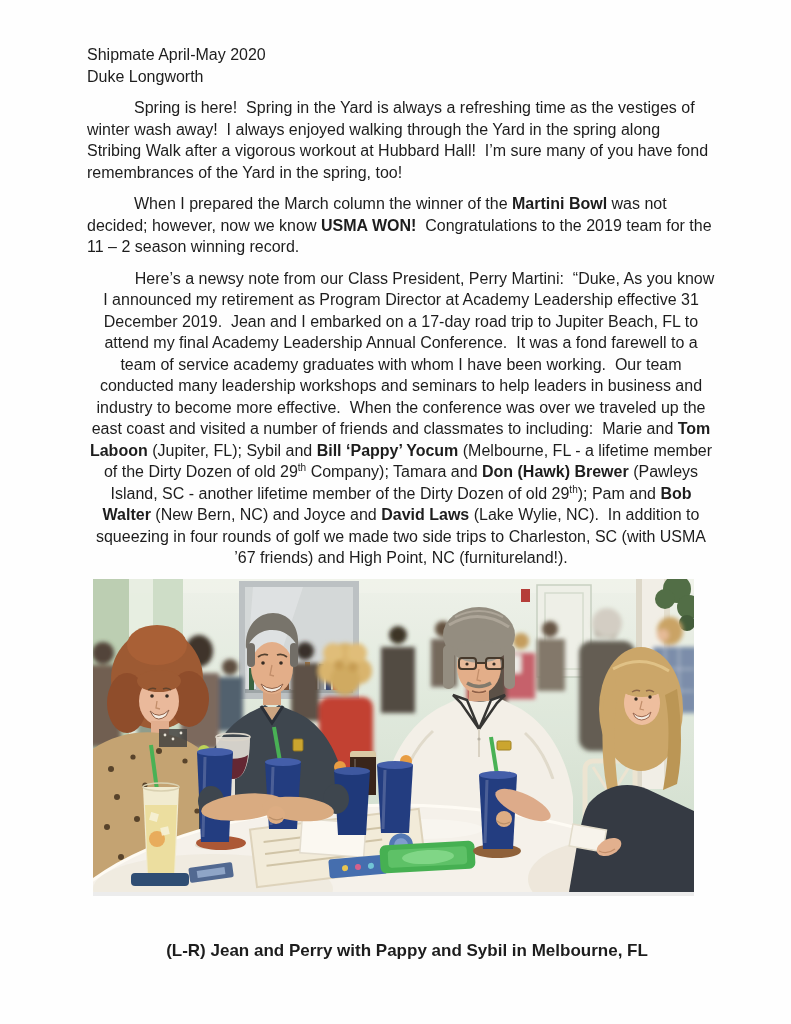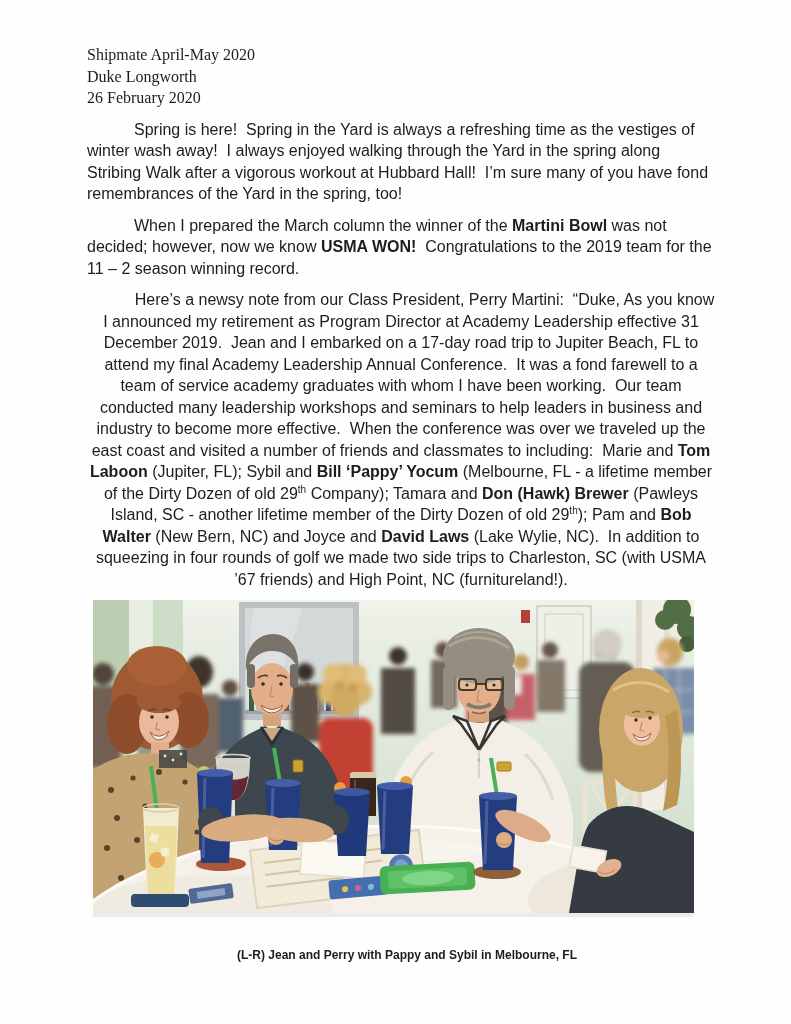--- a/index.html
+++ b/index.html
@@ -1,44 +1,43 @@
 <!DOCTYPE html>
 <html style="--wall_green: #d6e4d4; --table_white: #f6f3ed; --navy_polo: #333d48; --white_polo: #f4f1ea; --tumbler_blue: #17337d; --straw_green: #3faf4f; --packet_green: #3cae4c; --wine_red: #5c1c2b; --lemonade: #ecdf9e; --hair_auburn: #98522b; --hair_blonde: #c9a364; --hair_gray: #8f897d; --leopard_tan: #c2a06e; --skin: #e3ac86;"><head>
 <meta charset="utf-8">
 <style>
   html,body{margin:0;padding:0;background:#ffffff;}
   body{width:791px;height:1024px;position:relative;overflow:hidden;
        font-family:"Liberation Sans","DejaVu Sans",sans-serif;color:#1d1d1d;}
   .page{position:absolute;inset:0;background:#fefefe;}
   .content{padding:44px 76px 0 87px;width:628px;box-sizing:content-box;}
   .doc-header{font-size:16px;line-height:21.5px;margin:0 0 10px 0;}
-  .doc-header div{white-space:pre;font-family:Liberation Serif, serif;}
+  .doc-header div{white-space:pre;}
   .para{font-size:16px;line-height:21.5px;margin:8px 0 10px 0;
         text-indent:47px;white-space:pre-wrap;}
   .para.center{text-align:center;}
   .b{font-weight:bold;}
   .i{text-align:center;}
   .sup{vertical-align:super;font-size:10px;line-height:0;}
   figure{margin:10px 0 0 6px;width:601px;}
   .photo-frame{width:601px;height:313px;overflow:hidden;background:#dfe8de;
                border-bottom:4px solid #ececec;}
-  .caption{margin-top:28px;text-align:center;font-weight:bold;font-size:12px;
+  .caption{margin-top:44px;text-align:center;font-weight:bold;font-size:17px;
            line-height:21px;width:628px;margin-left:0;}
   svg{display:block;}
 </style>
 </head>
 <body>
 
 <div class="page">
   <div class="content">
 
     <div class="doc-header">
       <div>Shipmate April-May 2020</div>
       <div>Duke Longworth</div>
-      <div>26 February 2020</div>
     </div>
 
     <div>
         <p class="para"><span>Spring is here!  Spring in the Yard is always a refreshing time as the vestiges of winter wash away!  I always enjoyed walking through the Yard in the spring along Stribing Walk after a vigorous workout at Hubbard Hall!  I’m sure many of you have fond remembrances of the Yard in the spring, too!</span></p>
         <p class="para"><span>When I prepared the March column the winner of the </span><span class="b">Martini Bowl</span><span> was not decided; however, now we know </span><span class="b">USMA WON!</span><span>  Congratulations to the 2019 team for the 11 – 2 season winning record.</span></p>
         <p class="para center"><span>Here’s a newsy note from our Class President, Perry Martini:  “Duke, As you know I announced my retirement as Program Director at </span><span class="i">Academy Leadership</span><span> effective 31 December 2019.  Jean and I embarked on a 17-day road trip to Jupiter Beach, FL to attend my final </span><span class="i">Academy Leadership</span><span> Annual Conference.  It was a fond farewell to a team of service academy graduates with whom I have been working.  Our team conducted many leadership workshops and seminars to help leaders in business and industry to become more effective.  When the conference was over we traveled up the east coast and visited a number of friends and classmates to including:  Marie and </span><span class="b">Tom Laboon</span><span> (Jupiter, FL); Sybil and </span><span class="b">Bill ‘Pappy’ Yocum</span><span> (Melbourne, FL - a lifetime member of the Dirty Dozen of old 29</span><span class="sup">th</span><span> Company); Tamara and </span><span class="b">Don (Hawk) Brewer</span><span> (Pawleys Island, SC - another lifetime member of the Dirty Dozen of old 29</span><span class="sup">th</span><span>); Pam and </span><span class="b">Bob Walter</span><span> (New Bern, NC) and Joyce and </span><span class="b">David Laws</span><span> (Lake Wylie, NC).  In addition to squeezing in four rounds of golf we made two side trips to Charleston, SC (with USMA ’67 friends) and High Point, NC (furnitureland!).</span></p>
       </div>
 
     <figure>
       <div class="photo-frame" role="img" aria-label="Four classmates seated around a white table covered with blue tumblers, a wine glass, a lemonade, menus and a green packet, in a crowded mint-green reception room with a bar and standing guests in the background">

